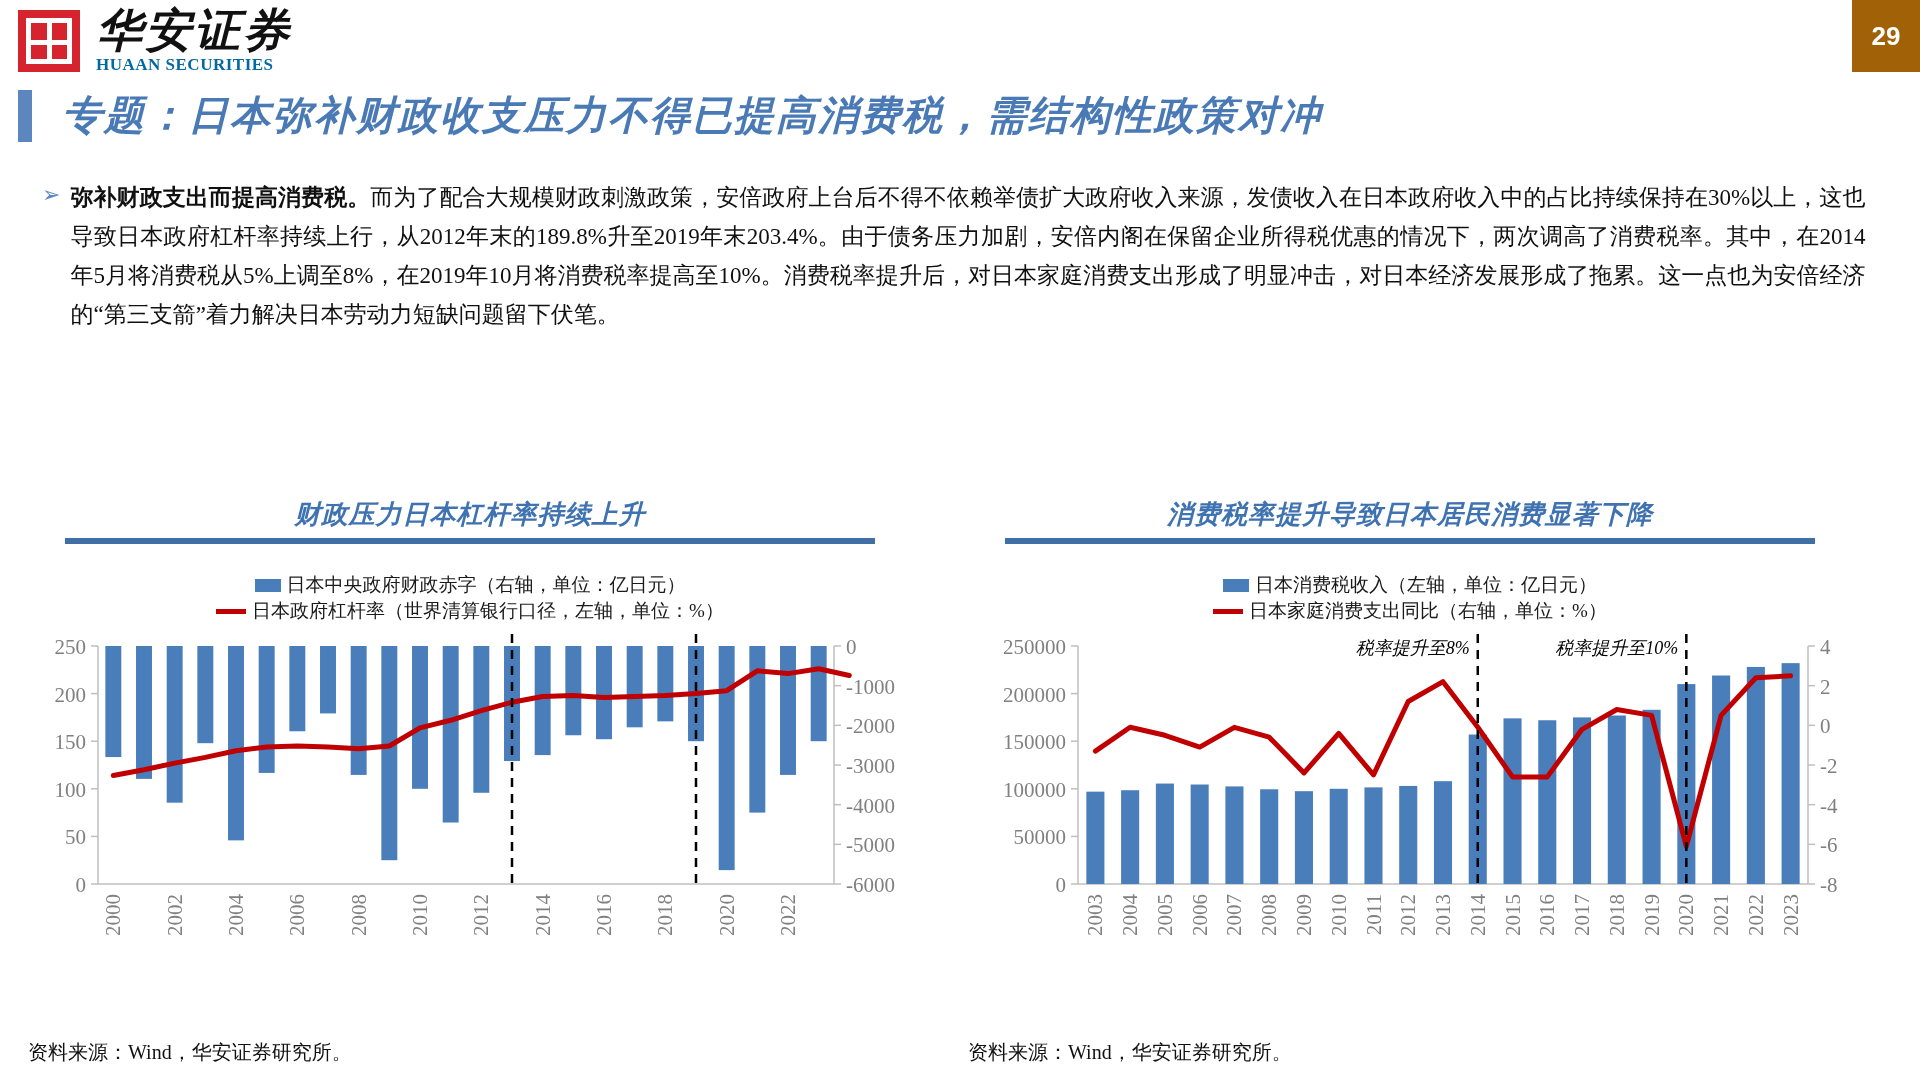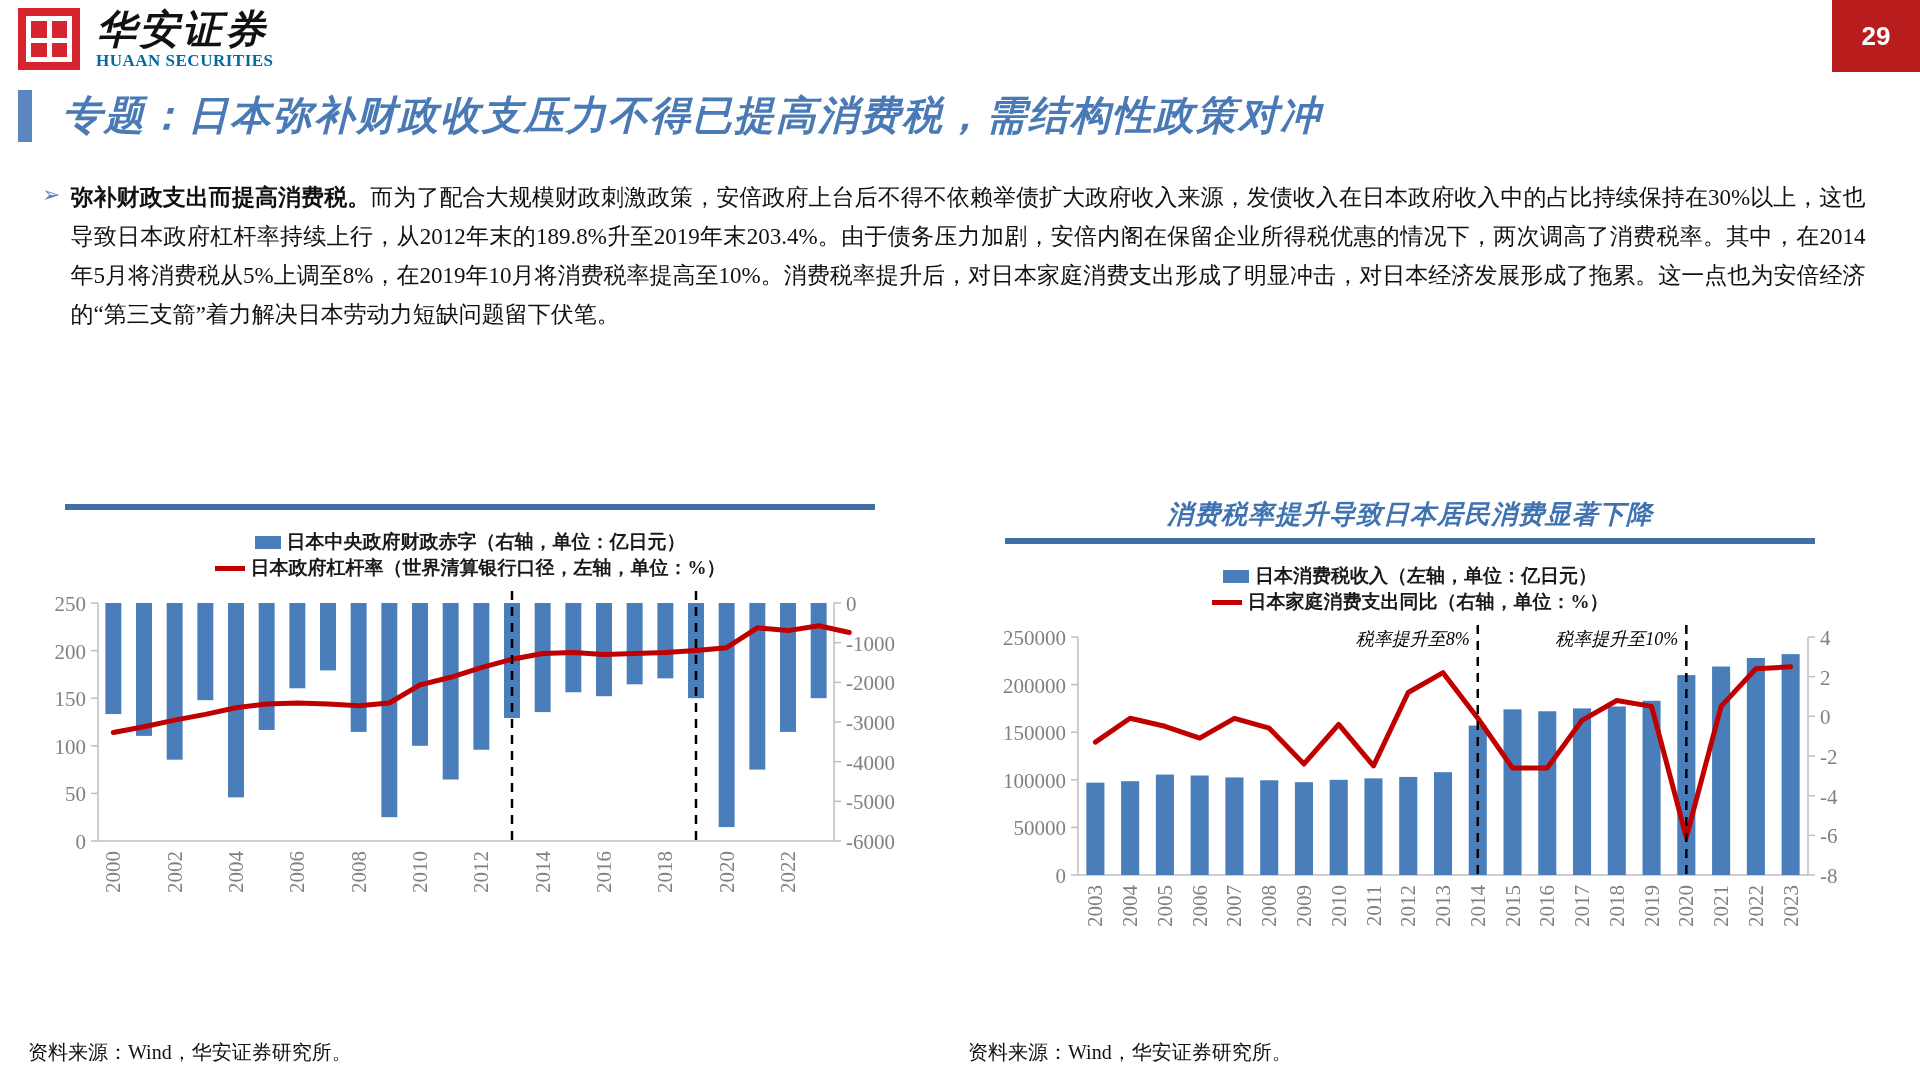--- a/index.html
+++ b/index.html
@@ -15,26 +15,26 @@
   #logo-block{position:absolute;left:18px;top:8px;display:flex;align-items:center;}
   #logo-mark{width:62px;height:62px;background:#d6242e;position:relative;}
   #logo-mark .inner{
     position:absolute;left:8px;top:8px;right:8px;bottom:8px;
     border:5px solid #ffffff;
   }
   #logo-mark .bar-h{position:absolute;left:8px;right:8px;top:30px;height:5px;background:#ffffff;}
   #logo-mark .bar-v{position:absolute;top:8px;bottom:8px;left:29px;width:5px;background:#ffffff;}
   #logo-mark .dot{position:absolute;width:6px;height:6px;background:#d6242e;}
   #logo-text{margin-left:16px;line-height:1;}
-  #logo-cn{font-family:"Liberation Serif",serif;font-weight:bold;font-style:italic;font-size:40px;color:#111;letter-spacing:3px;}
+  #logo-cn{font-family:"Liberation Serif",serif;font-weight:bold;font-style:italic;font-size:46px;color:#111;letter-spacing:3px;}
   #logo-en{font-family:"Liberation Serif",serif;font-weight:bold;font-size:17px;color:#0369a1;letter-spacing:0.5px;margin-top:2px;}
 
   #page-number-box{
-    position:absolute;right:0;top:0;width:88px;height:72px;
-    background:#b91c1c;color:#ffffff;
+    position:absolute;right:0;top:0;width:68px;height:72px;
+    background:#a16207;color:#ffffff;
     display:flex;align-items:center;justify-content:center;
     font-family:"Liberation Sans",sans-serif;font-weight:bold;font-size:26px;
   }
 
   
   #title-row{position:absolute;left:18px;top:88px;display:flex;align-items:center;gap:8px;}
   #title-accent{width:14px;height:52px;background:#5b86bf;}
   #slide-title{
     margin-left:22px;
     font-family:"Liberation Serif",serif;
@@ -60,21 +60,21 @@
 
   .chart-title{
     text-align:center;
     font-family:"Liberation Serif",serif;
     font-weight:bold;font-style:italic;
     font-size:26px;color:#3f72b0;letter-spacing:1px;
     height:34px;line-height:30px;
   }
   .chart-rule{height:6px;background:#3f6fa5;margin:4px 45px 0 45px;}
 
-  .legend{margin-top:19px;text-align:right;font-weight:bold;}
+  .legend{margin-top:28px;text-align:right;}
   .legend-row{
     display:flex;align-items:center;justify-content:center;
     font-family:"Liberation Serif",serif;font-size:19px;color:#1a1a1a;
     line-height:26px;
   }
   .legend-swatch{width:26px;height:13px;background:#4a7ebb;margin-right:6px;flex:0 0 auto;}
   .legend-line{width:30px;height:5px;background:#c00000;margin-right:6px;flex:0 0 auto;}
 
   .plot-wrap{position:relative;margin-top:8px;height:330px;}
   .plot-svg{display:block;}
@@ -115,20 +115,21 @@
 </div>
 
 <div id="body-block">
   <span id="bullet-arrow">➢</span>
   <div id="body-text">
     <b>弥补财政支出而提高消费税。</b><span>而为了配合大规模财政刺激政策，安倍政府上台后不得不依赖举债扩大政府收入来源，发债收入在日本政府收入中的占比持续保持在30%以上，这也导致日本政府杠杆率持续上行，从2012年末的189.8%升至2019年末203.4%。由于债务压力加剧，安倍内阁在保留企业所得税优惠的情况下，两次调高了消费税率。其中，在2014年5月将消费税从5%上调至8%，在2019年10月将消费税率提高至10%。消费税率提升后，对日本家庭消费支出形成了明显冲击，对日本经济发展形成了拖累。这一点也为安倍经济的“第三支箭”着力解决日本劳动力短缺问题留下伏笔。</span>
   </div>
 </div>
 
 <div class="chart-panel" id="chart-left">
+  <div class="chart-title">财政压力日本杠杆率持续上升</div>
   <div class="chart-rule"></div>
 
   <div class="legend">
     <div class="legend-row">
       <span class="legend-swatch"></span>
       <span>日本中央政府财政赤字（右轴，单位：亿日元）</span>
     </div>
     <div class="legend-row">
       <span class="legend-line"></span>
       <span>日本政府杠杆率（世界清算银行口径，左轴，单位：%）</span>

